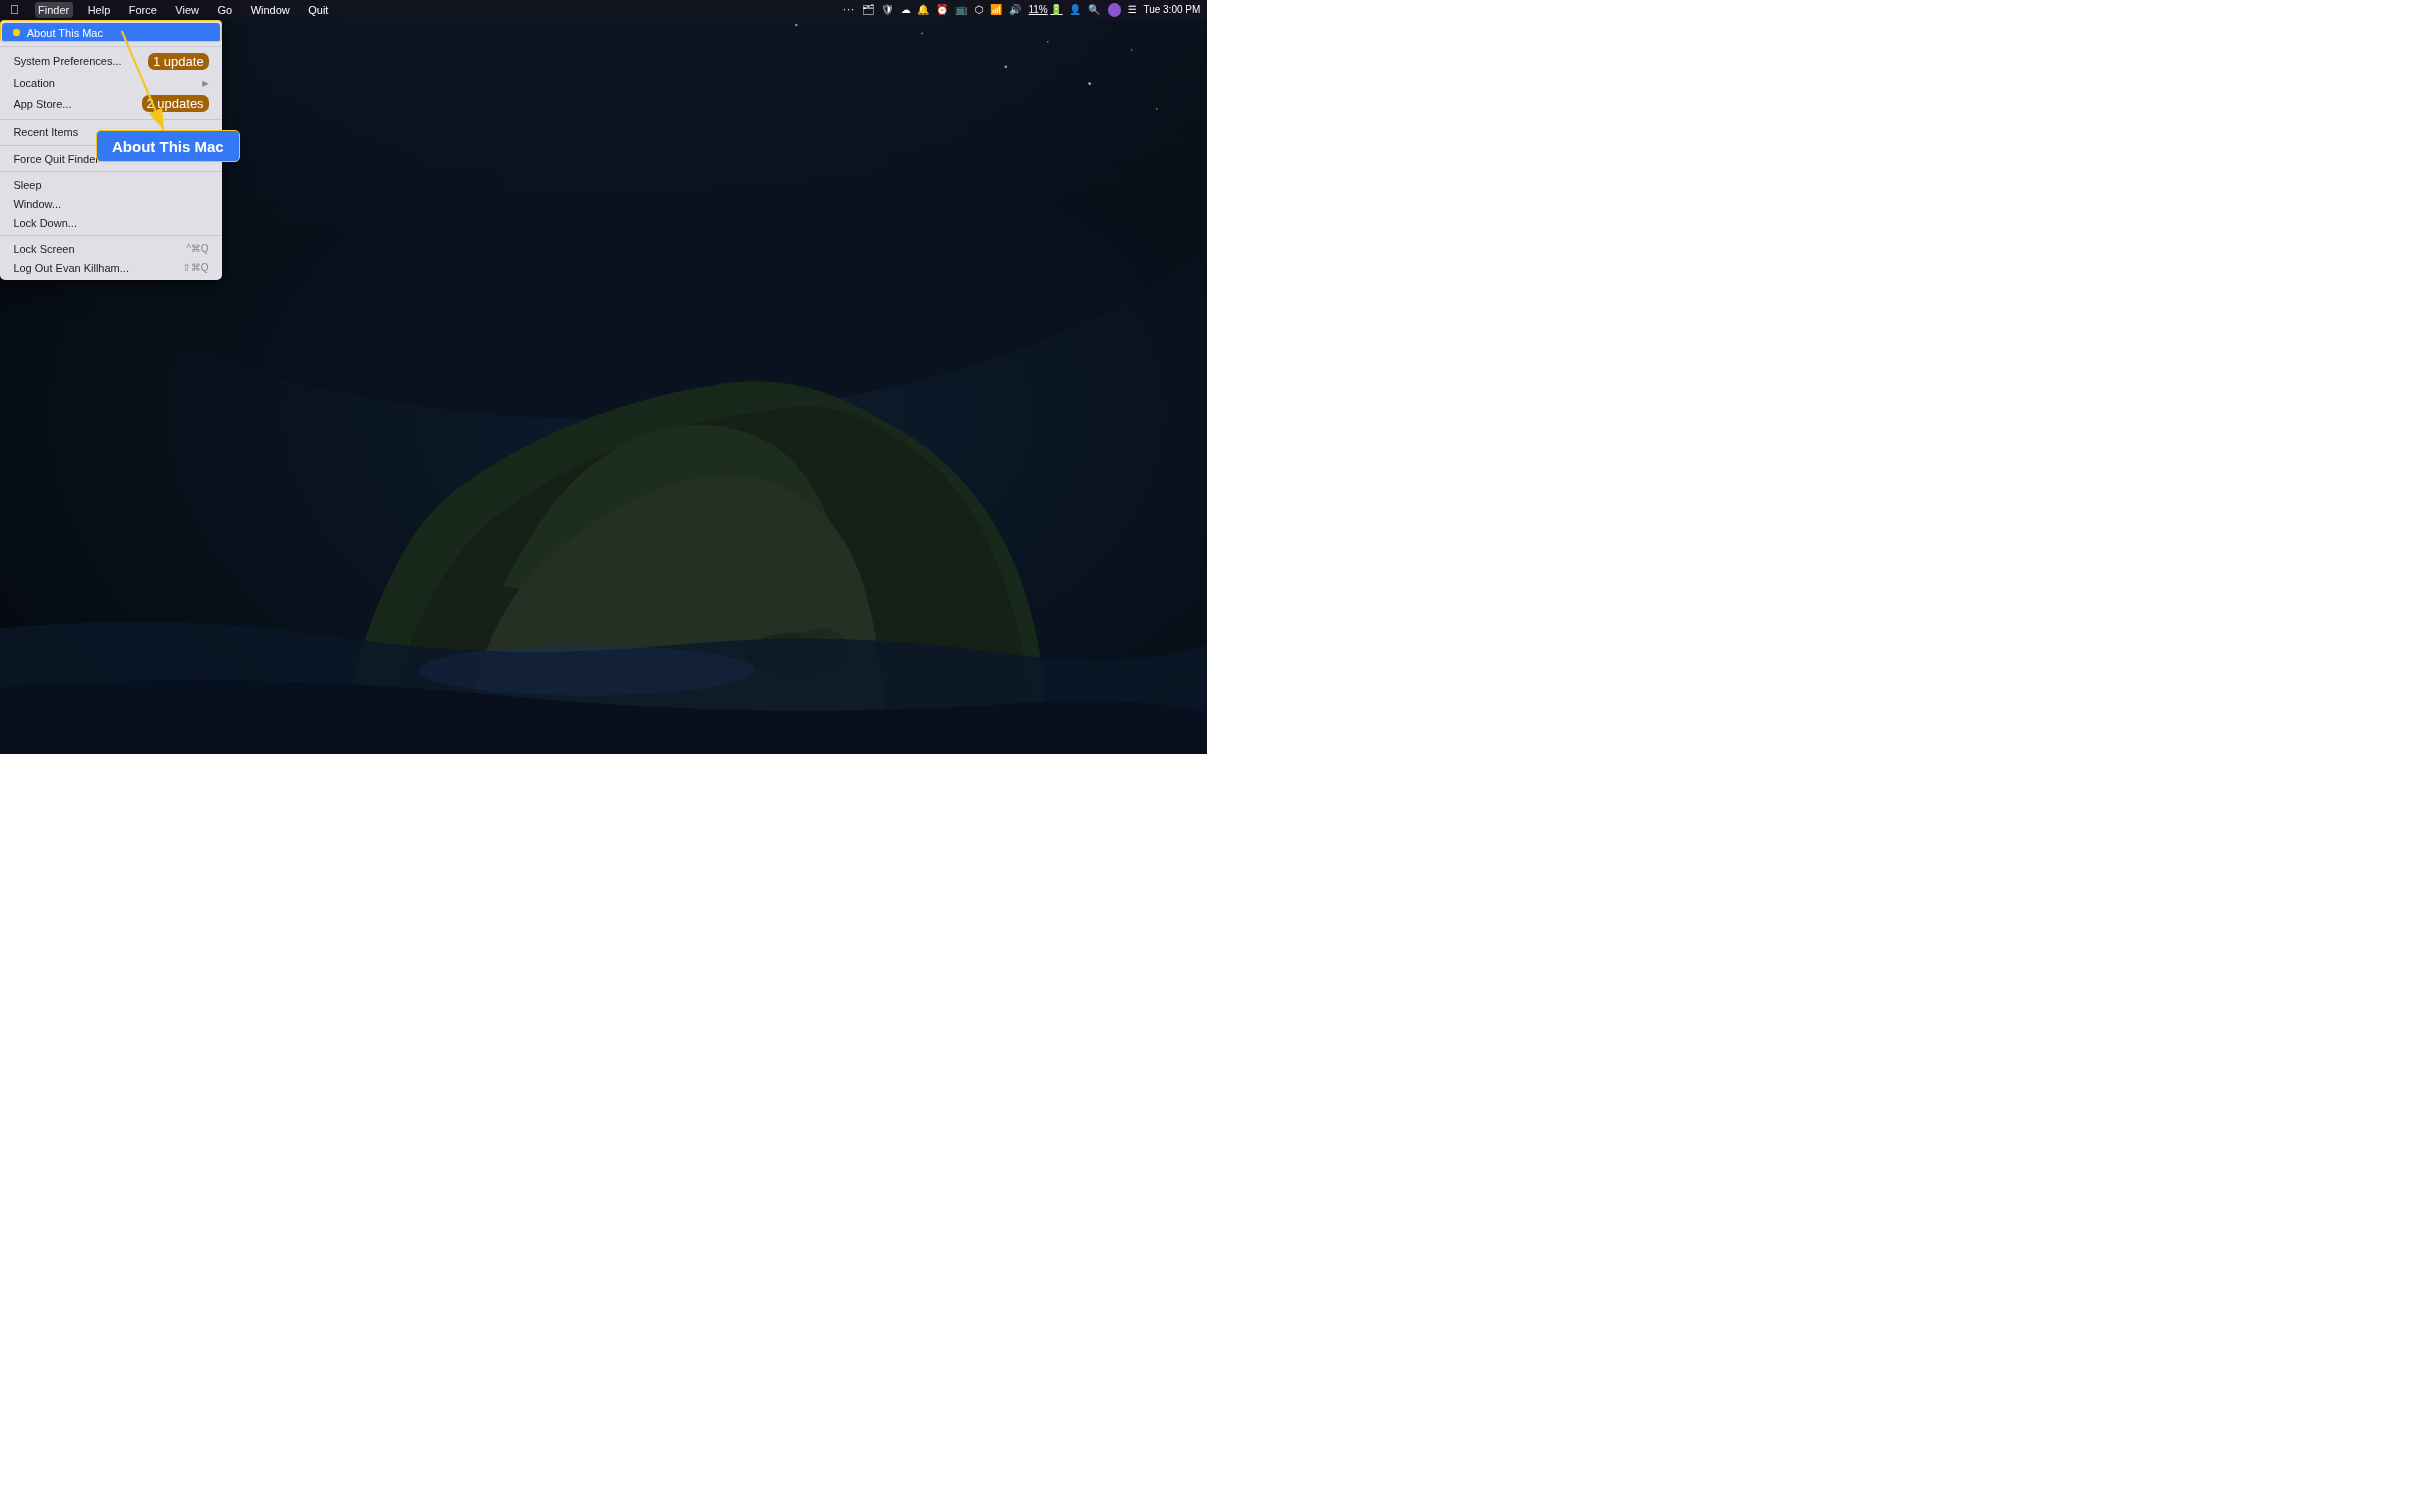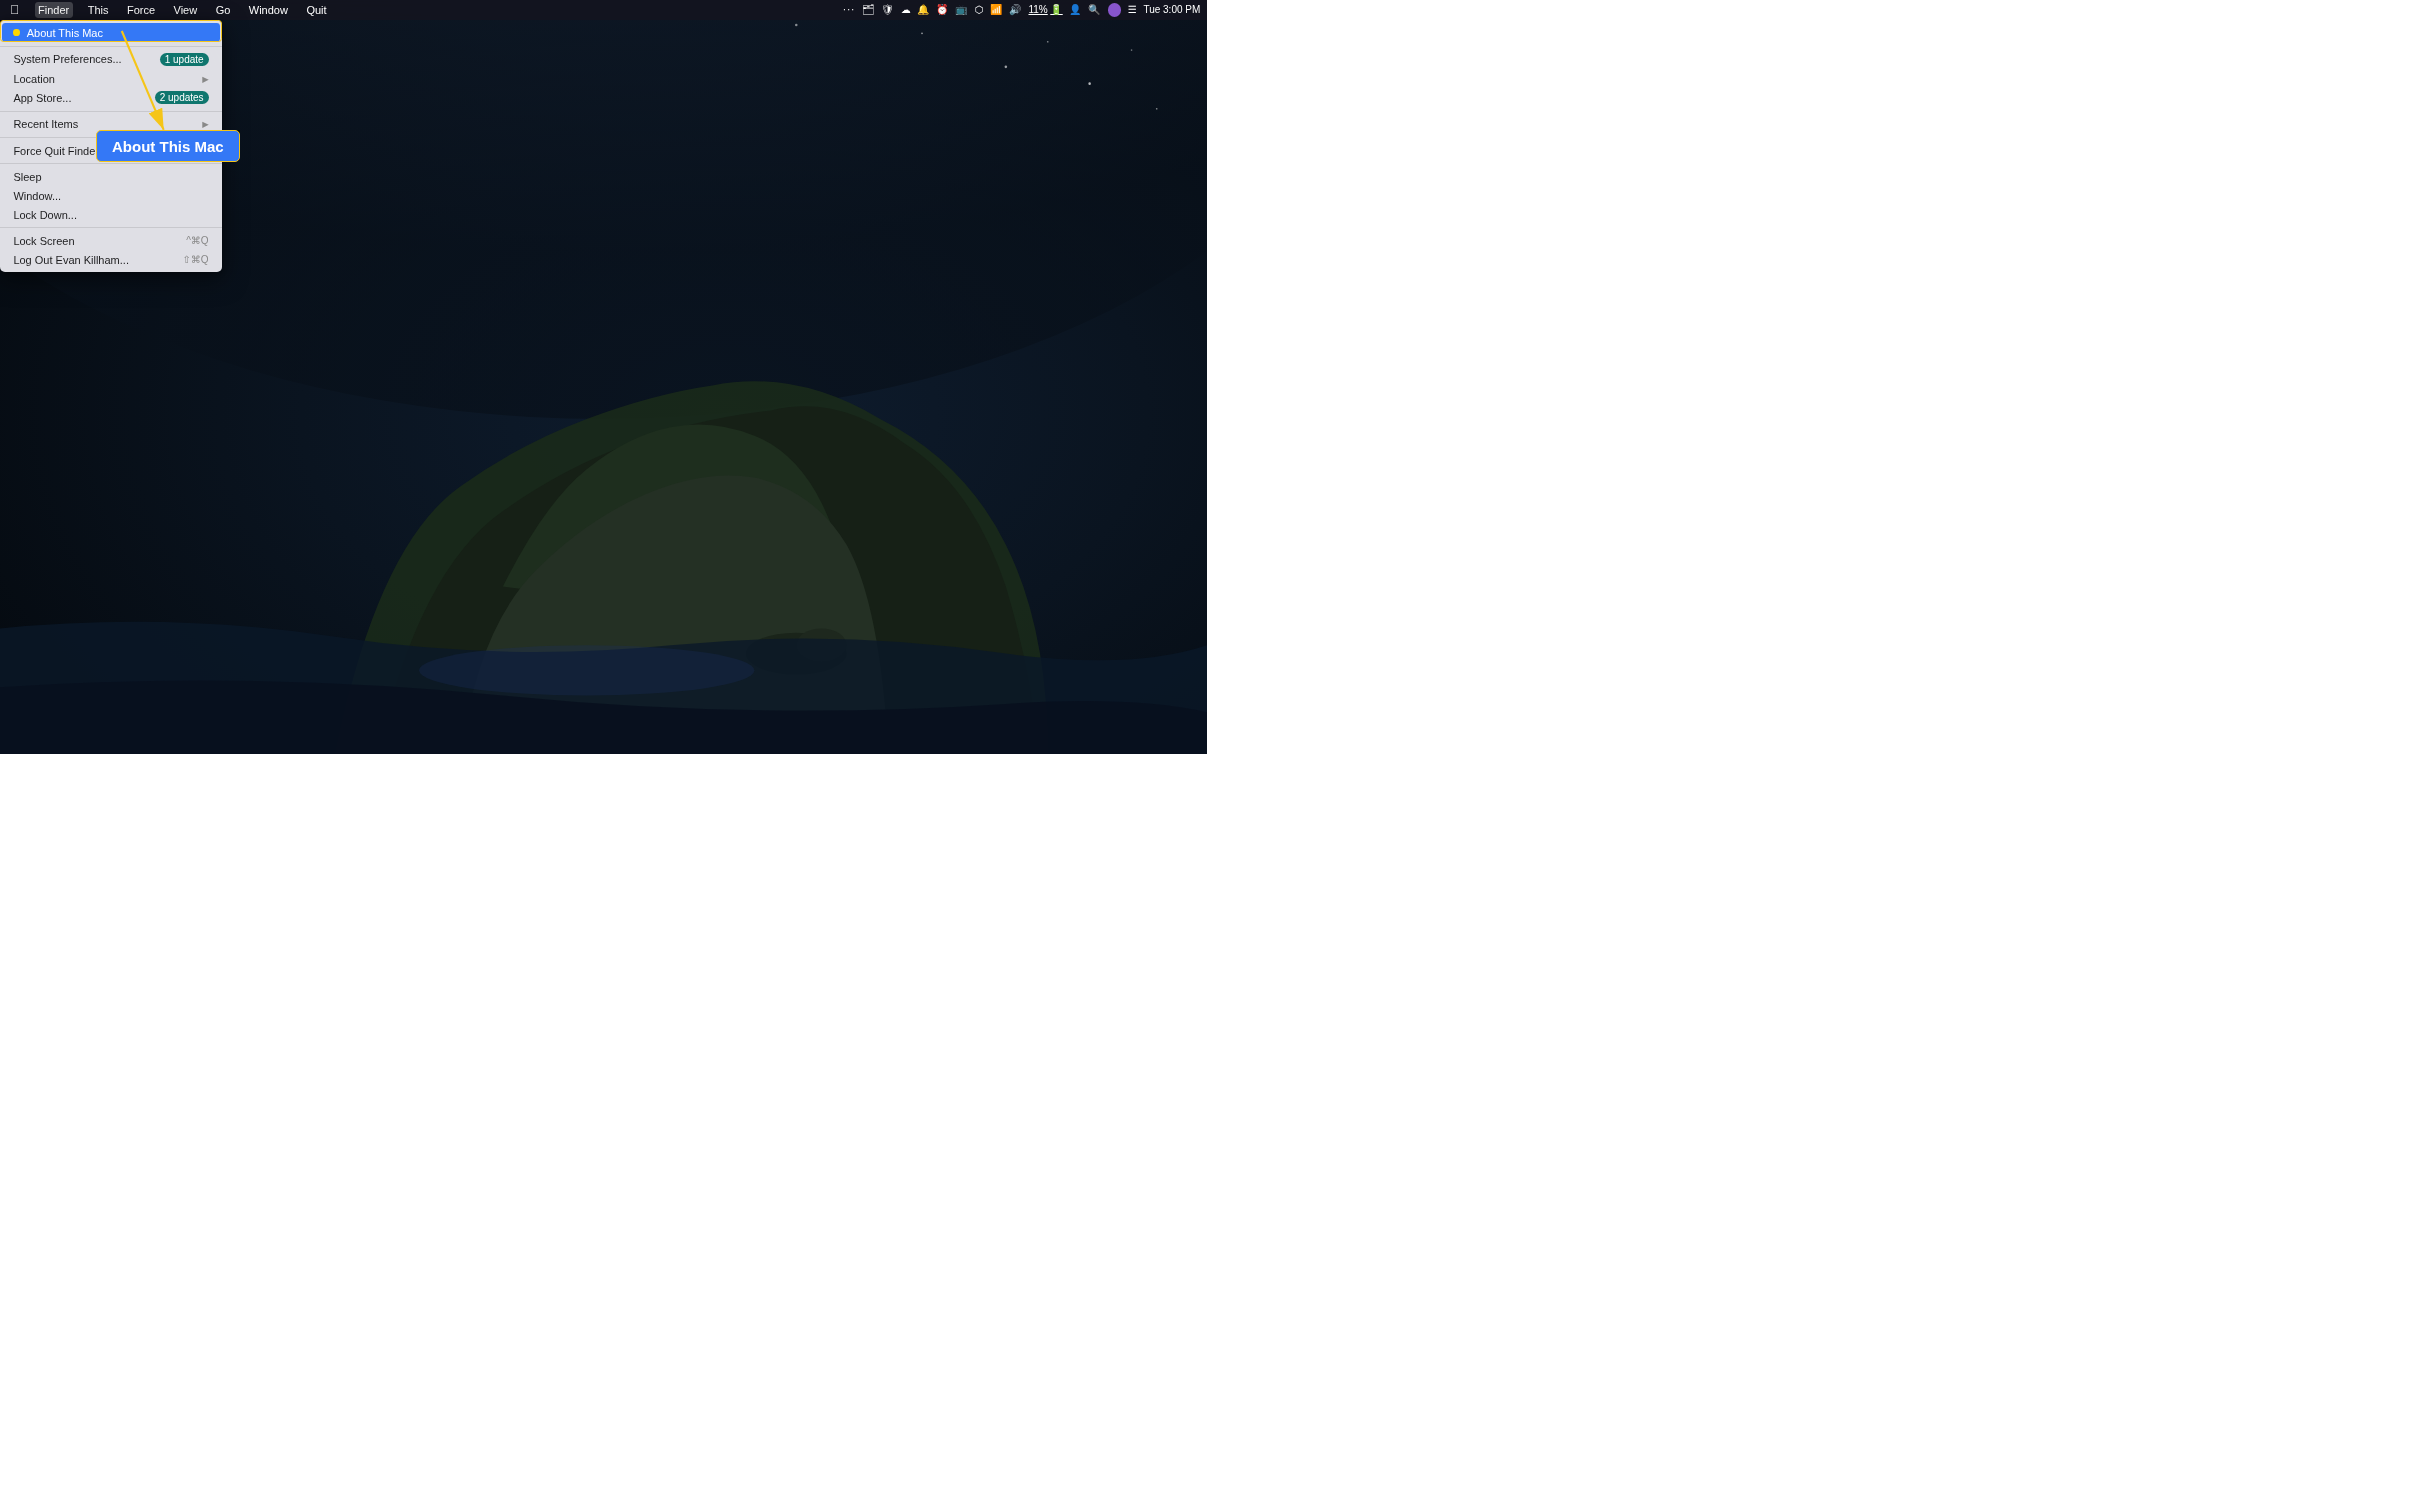--- a/index.html
+++ b/index.html
@@ -135,23 +135,23 @@
       gap: 1.7px;
     }
 
     .menu-divider {
       height: 0.8px;
       background: rgba(0,0,0,0.1);
       margin: 3.4px 0;
     }
 
     .badge {
-      background: #0f766e;
-      color: white;
-      font-size: 10px;
+      background: #a16207;
+      color: white;
+      font-size: 13px;
       padding: 0.8px 5px;
       border-radius: 6.7px;
       font-weight: 500;
     }
 
     .submenu-arrow {
       font-size: 8.4px;
       color: #888;
     }
 
@@ -226,21 +226,21 @@
     <path d="M0,750 Q200,730 400,760 Q600,790 800,770 Q1000,750 1200,780 Q1350,800 1440,770 L1440,900 L0,900 Z" fill="#0a1828" opacity="0.8"></path>
     <path d="M0,820 Q300,800 600,830 Q900,860 1200,840 Q1350,830 1440,850 L1440,900 L0,900 Z" fill="#08101e" opacity="0.9"></path>
 
     <ellipse cx="700" cy="800" rx="200" ry="30" fill="#1a3060" opacity="0.3"></ellipse>
   </svg>
 
   <div class="menubar">
     <div class="menubar-left">
       <span class="apple-logo menu-item"></span>
       <span class="menu-item active">Finder</span>
-      <span class="menu-item">This</span>
+      <span class="menu-item">Help</span>
       <span class="menu-item">Force</span>
       <span class="menu-item">View</span>
       <span class="menu-item">Go</span>
       <span class="menu-item">Window</span>
       <span class="menu-item">Quit</span>
     </div>
     <div class="menubar-right">
       <span class="dot-menu">···</span>
       <span>🗂</span>
       <span>🛡</span>

